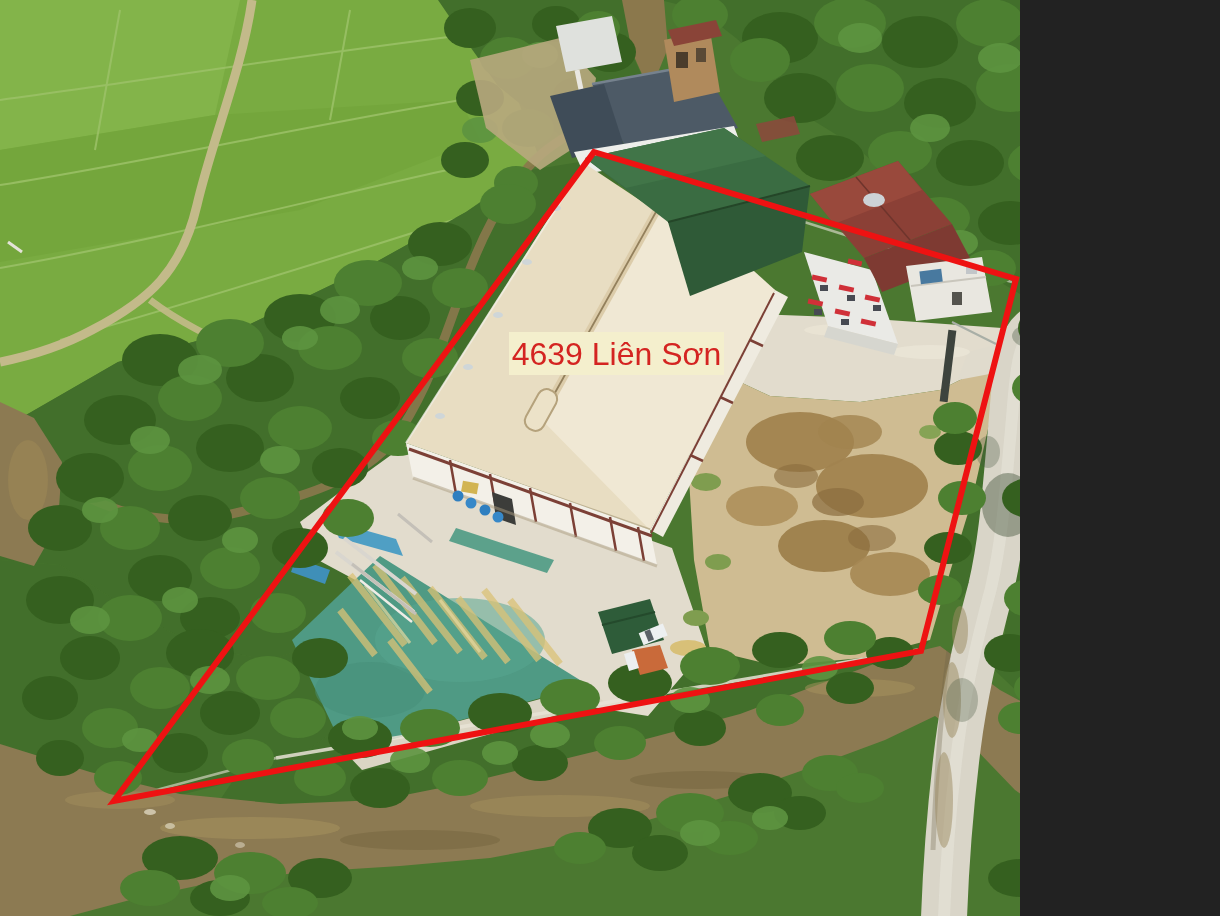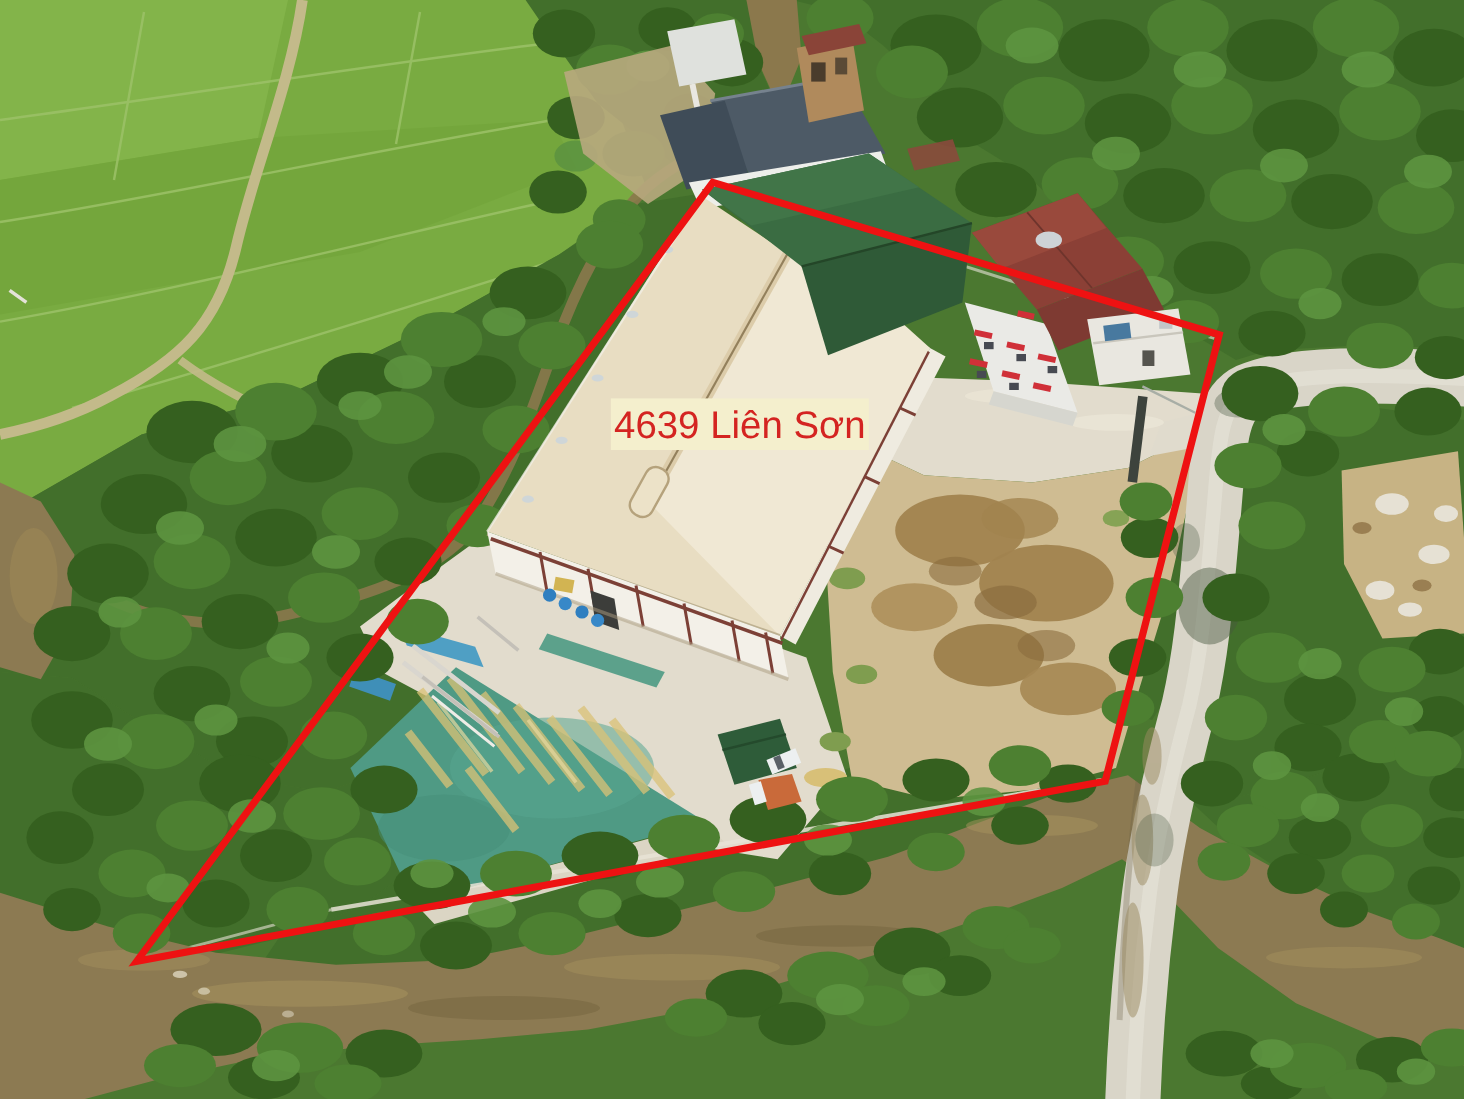--- a/index.html
+++ b/index.html
@@ -1,16 +1,16 @@
 <!DOCTYPE html>
 <html style="--boundary-color: #ee1212; --label-bg: #f4efcd; --label-color: #d42421;"><head>
 <meta charset="utf-8">
 <style>
   html,body{margin:0;padding:0;background:#222;}
-  .stage{position:relative;width:1220px;height:916px;overflow:hidden;background:#4b7830;
+  .stage{position:relative;width:1020px;height:916px;overflow:hidden;background:#4b7830;
          font-family:"Liberation Sans","DejaVu Sans",sans-serif;}
   .stage svg{position:absolute;left:0;top:0;width:1220px;height:916px;display:block;}
   .boundary{fill:none;stroke:var(--boundary-color,#ee1212);stroke-width:6;stroke-linejoin:miter;stroke-miterlimit:8;}
   .property-label{
     position:absolute;left:509px;top:332px;width:215px;height:43px;
     display:flex;align-items:center;justify-content:center;
     background:var(--label-bg,#f6f2cc);color:var(--label-color,#d42421);
     font-size:32px;line-height:1;white-space:nowrap;letter-spacing:0;
   }
 </style>

